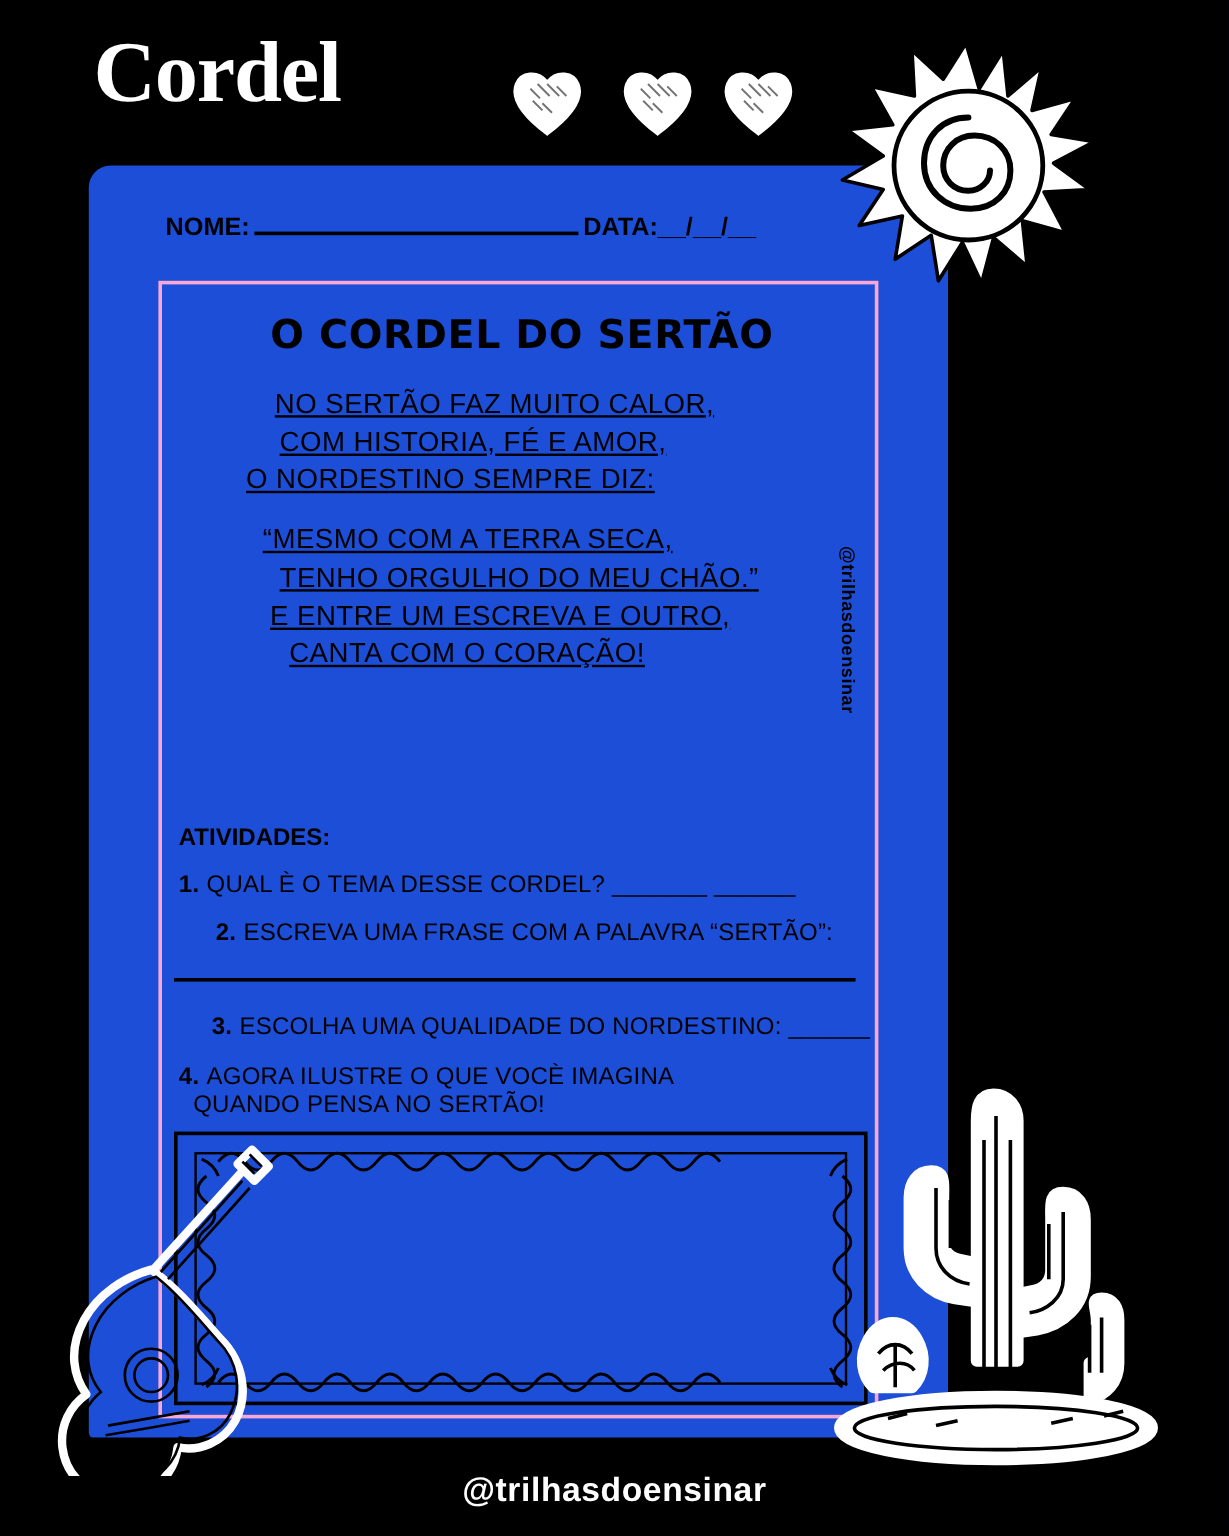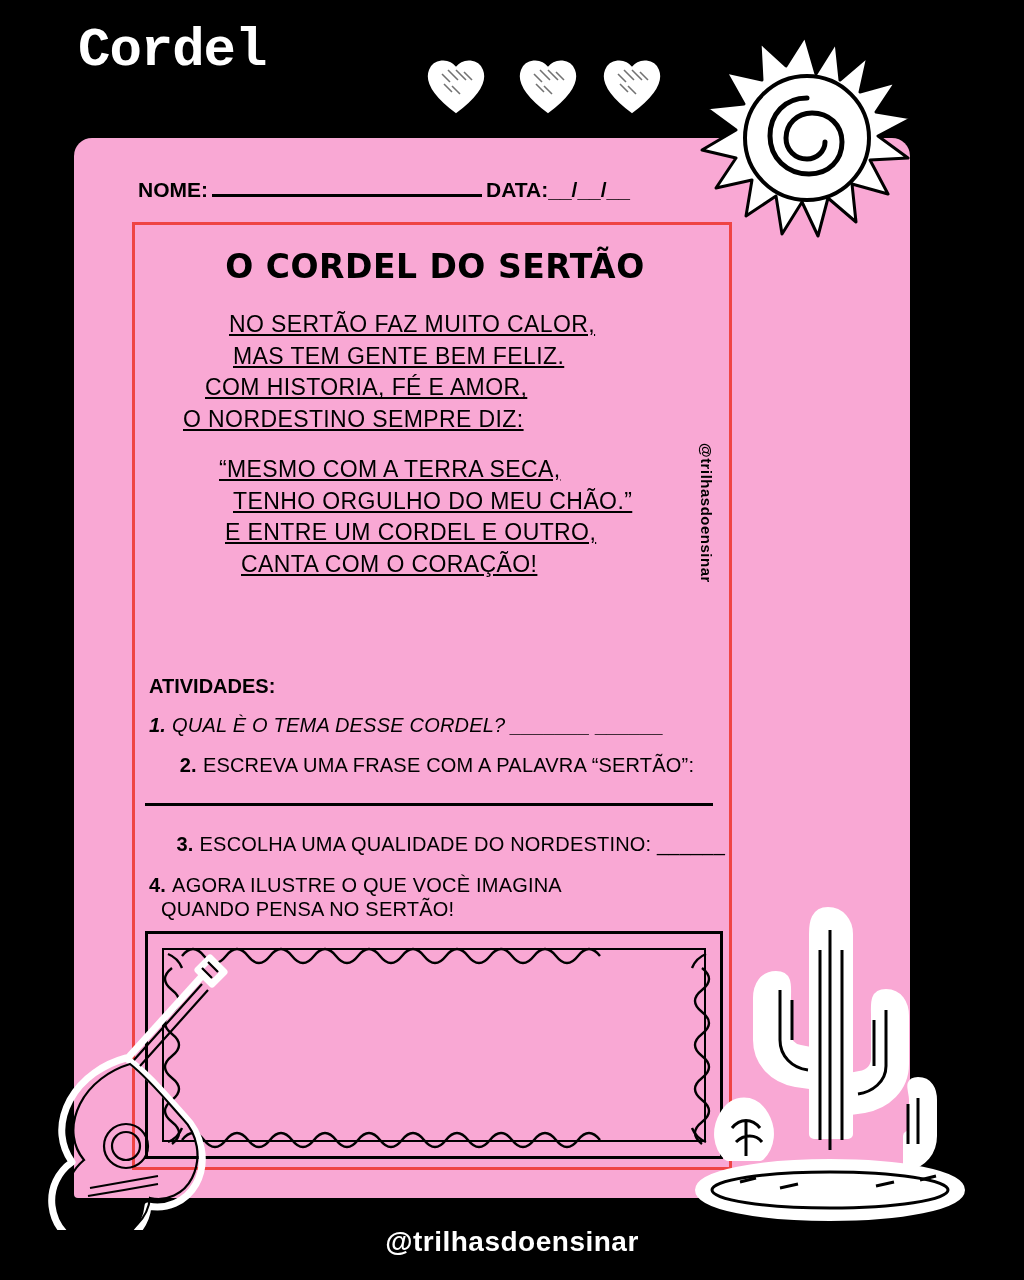--- a/index.html
+++ b/index.html
@@ -20,23 +20,23 @@
     position: absolute;
     top: 18px;
     left: 0;
     width: 1024px;
     height: 120px;
   }
   #header-title {
     position: absolute;
     left: 78px;
     top: 6px;
-    font-family: Liberation Mono, monospace;
-    font-weight: bold;
-    font-size: 54px;
+    font-family: Liberation Serif, serif;
+    font-weight: bold;
+    font-size: 72px;
     letter-spacing: -1px;
     color: #ffffff;
     line-height: 1;
   }
   .heart {
     position: absolute;
     top: 38px;
     width: 64px;
     height: 58px;
   }
@@ -52,23 +52,23 @@
     width: 230px;
     height: 240px;
     z-index: 6;
   }
 
   
   #worksheet {
     position: absolute;
     left: 74px;
     top: 138px;
-    width: 836px;
+    width: 716px;
     height: 1060px;
-    background: #f9a8d4;
+    background: #1d4ed8;
     border-radius: 18px 18px 4px 4px;
     box-shadow: 0 0 0 0 #fff;
     z-index: 3;
   }
   #name-date-row {
     position: absolute;
     left: 64px;
     top: 40px;
     width: 600px;
     display: flex;
@@ -84,24 +84,24 @@
     width: 270px;
     border-bottom: 3px solid #000;
     margin: 0 2px 4px 4px;
   }
   #date-label { font-weight: bold; margin-left: 2px; }
   #date-line { letter-spacing: 0px; font-weight: bold; }
 
   #inner-frame {
     position: absolute;
     left: 58px;
-    top: 84px;
+    top: 96px;
     width: 600px;
     height: 948px;
-    border: 3px solid #ef4444;
+    border: 3px solid #f9a8d4;
     box-sizing: border-box;
   }
 
   #poem-title {
     position: absolute;
     left: 0;
     top: 22px;
     width: 600px;
     text-align: center;
     font-family: "DejaVu Sans", sans-serif;
@@ -153,21 +153,21 @@
   .activity {
     position: absolute;
     left: 14px;
     width: 576px;
     font-size: 20px;
     color: #000;
     line-height: 1.2;
     letter-spacing: 0.2px;
   }
   .activity .num { font-weight: bold; margin-right: 6px; }
-  #activity-1 { top: 488px; font-style: italic; }
+  #activity-1 { top: 488px; }
   #activity-2 { top: 528px; text-align: center; }
   #activity-3 { top: 607px; text-align: right; }
   #activity-4 { top: 648px; }
   #activity-4 .l2 { display: block; margin-left: 12px; }
   #answer-rule {
     position: absolute;
     left: 10px;
     top: 578px;
     width: 568px;
     border-bottom: 3px solid #000;
@@ -264,28 +264,27 @@
     <span id="date-line">__/__/__</span>
   </div>
 
   <div id="inner-frame">
 
     <div id="poem-title">O CORDEL DO SERTÃO</div>
 
     <div id="poem">
       <div class="stanza" id="stanza-1">
         <div class="line">NO SERTÃO FAZ MUITO CALOR,</div>
-        <div class="line">MAS TEM GENTE BEM FELIZ.</div>
         <div class="line">COM HISTORIA, FÉ E AMOR,</div>
         <div class="line">O NORDESTINO SEMPRE DIZ:</div>
       </div>
       <div class="stanza" id="stanza-2">
         <div class="line">“MESMO COM A TERRA SECA,</div>
         <div class="line">TENHO ORGULHO DO MEU CHÃO.”</div>
-        <div class="line">E ENTRE UM CORDEL E OUTRO,</div>
+        <div class="line">E ENTRE UM ESCREVA E OUTRO,</div>
         <div class="line">CANTA COM O CORAÇÃO!</div>
       </div>
     </div>
 
     <div id="watermark-vertical">@trilhasdoensinar</div>
 
     <div id="activities-heading">ATIVIDADES:</div>
 
     <div class="activity" id="activity-1">
       <span class="num">1.</span><span>QUAL È O TEMA DESSE CORDEL? _______  ______</span>

